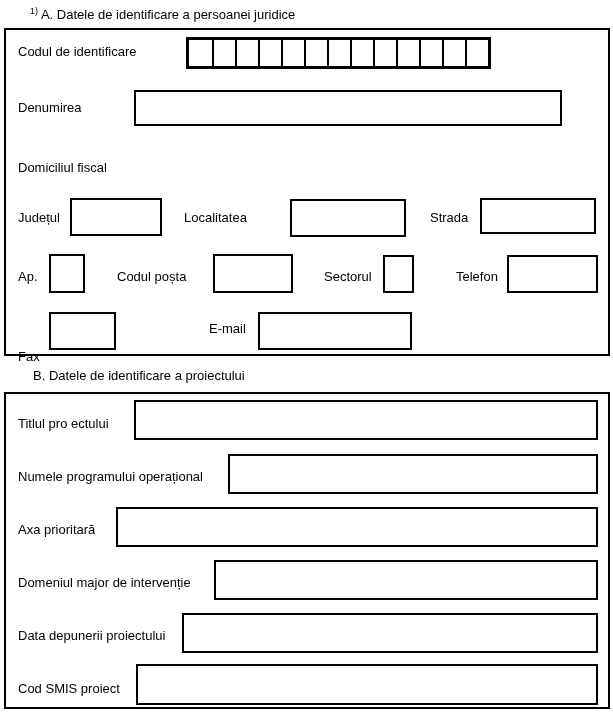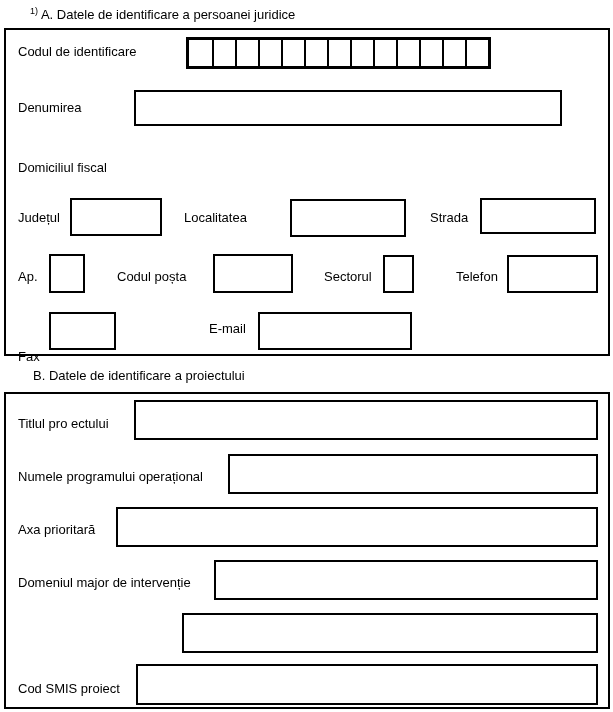--- a/index.html
+++ b/index.html
@@ -92,19 +92,20 @@
 
     <div class="lbl" style="left:12px; top:75px;">Numele programului operațional</div>
     <div class="box" style="left:222px; top:60px; width:370px; height:40px;"></div>
 
     <div class="lbl" style="left:12px; top:128px;">Axa prioritară</div>
     <div class="box" style="left:110px; top:113px; width:482px; height:40px;"></div>
 
     <div class="lbl" style="left:12px; top:181px;">Domeniul major de intervenție</div>
     <div class="box" style="left:208px; top:166px; width:384px; height:40px;"></div>
 
+    <div class="lbl" style="left:12px; top:234px;">Data depunerii proiectului</div>
     <div class="box" style="left:176px; top:219px; width:416px; height:40px;"></div>
 
     <div class="lbl" style="left:12px; top:287px;">Cod SMIS proiect</div>
     <div class="box" style="left:130px; top:270px; width:462px; height:41px;"></div>
   </div>
 
 </div>
 
 </body></html>

